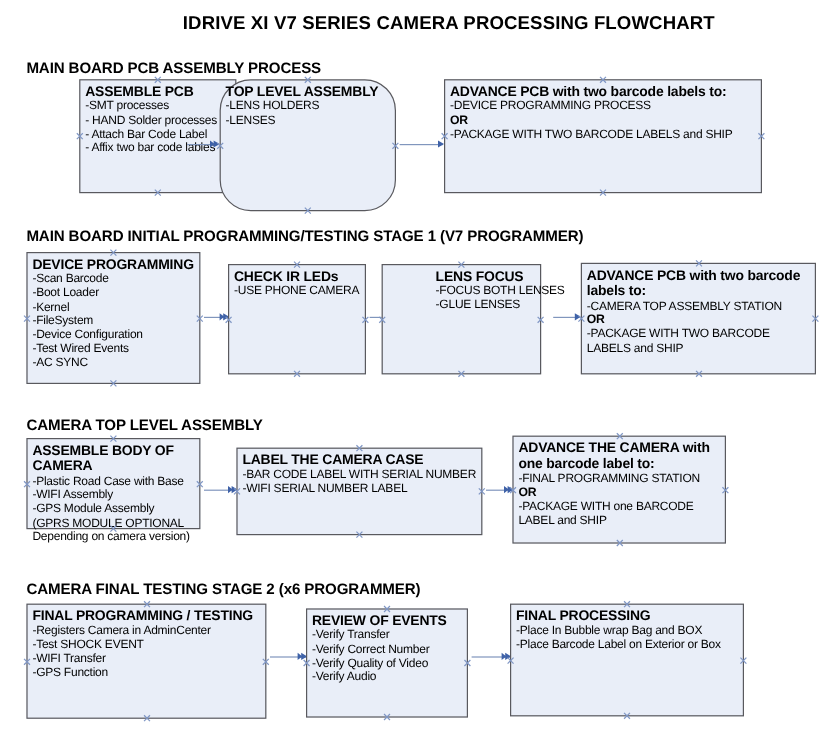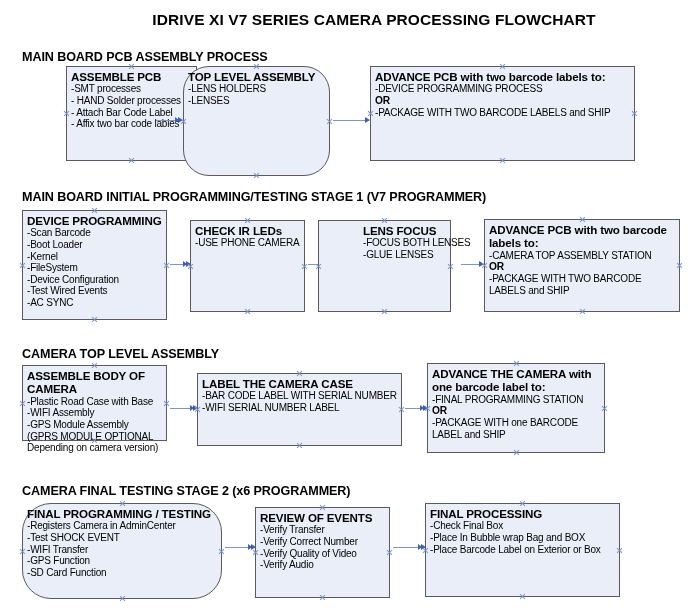--- a/index.html
+++ b/index.html
@@ -259,28 +259,27 @@
       <div class="ln wrap">-PACKAGE WITH one BARCODE LABEL and SHIP</div>
     </div>
     <span class="h t"></span>
     <span class="h b"></span>
     <span class="h l"></span>
     <span class="h r"></span>
   </div>
 
   <div class="section-head" style="left:22px;top:484px;">CAMERA FINAL TESTING STAGE 2 (x6 PROGRAMMER)</div>
 
-  <div class="node" style="left:22px;top:503px;width:200px;height:96px;border-radius:29px;">
+  <div class="node" style="left:22px;top:503px;width:200px;height:96px;">
     <div class="body">
       <div class="hd">FINAL PROGRAMMING / TESTING</div>
       <div class="ln">-Registers Camera in AdminCenter</div>
       <div class="ln">-Test SHOCK EVENT</div>
       <div class="ln">-WIFI Transfer</div>
       <div class="ln">-GPS Function</div>
-      <div class="ln">-SD Card Function</div>
     </div>
     <span class="h t"></span>
     <span class="h b"></span>
     <span class="h l"></span>
     <span class="h r"></span>
   </div>
 
   <div class="conn" style="left:225px;top:547px;width:30px;">
     <span class="line"></span>
     <span class="head"></span>
@@ -303,21 +302,20 @@
 
   <div class="conn" style="left:393px;top:547px;width:32px;">
     <span class="line"></span>
     <span class="head"></span>
     <span class="head2"></span>
   </div>
 
   <div class="node" style="left:425px;top:503px;width:195px;height:94px;">
     <div class="body">
       <div class="hd">FINAL PROCESSING</div>
-      <div class="ln"> -Check Final Box</div>
       <div class="ln">-Place In Bubble wrap Bag and BOX</div>
       <div class="ln">-Place Barcode Label on Exterior or Box</div>
     </div>
     <span class="h t"></span>
     <span class="h b"></span>
     <span class="h l"></span>
     <span class="h r"></span>
   </div>
 
 </div>

